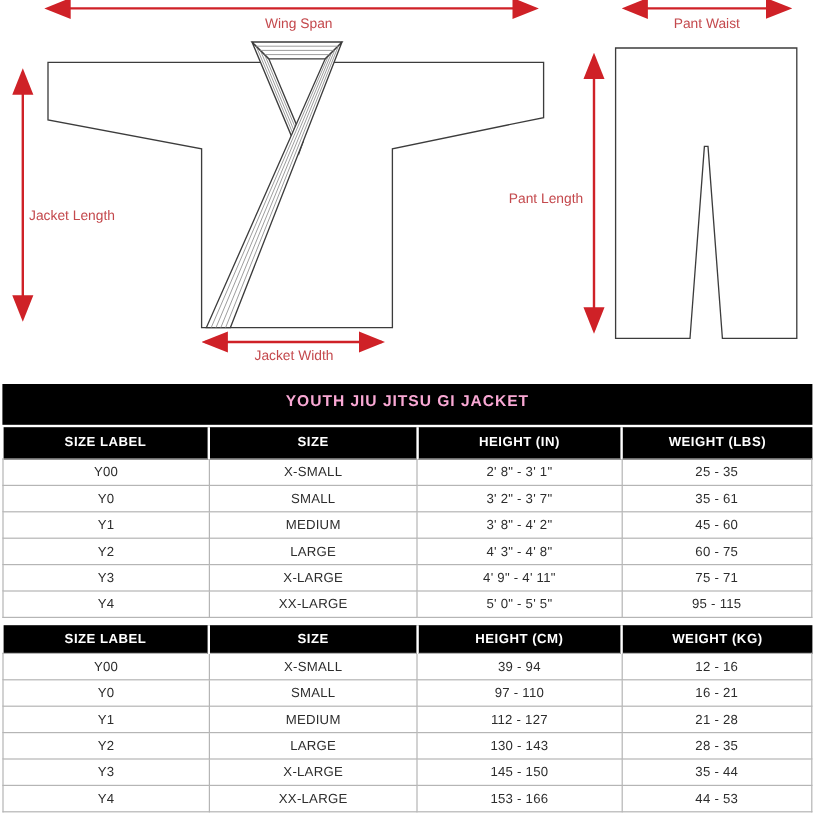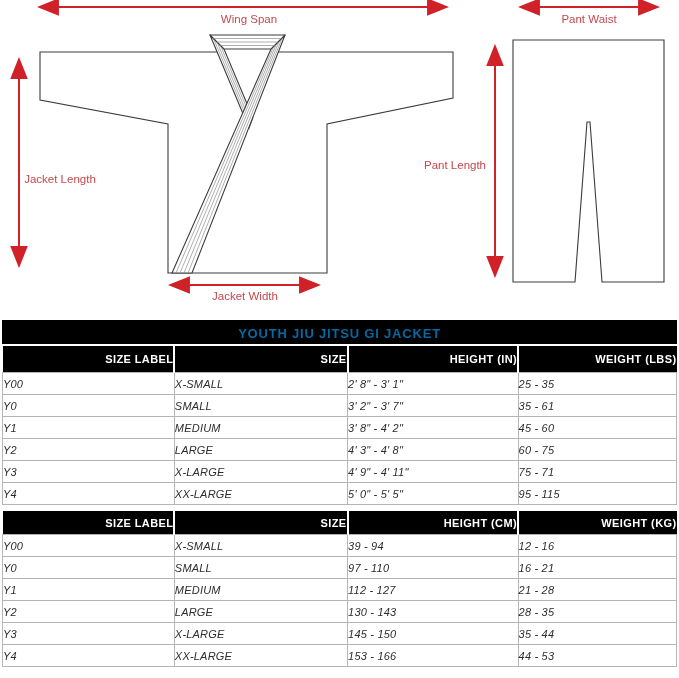--- a/index.html
+++ b/index.html
@@ -1,34 +1,34 @@
 <!DOCTYPE html>
 <html><head>
 <meta charset="utf-8">
 <style>
   html,body{margin:0;padding:0;background:#fff;}
   body{width:679px;height:678px;font-family:"Liberation Sans",sans-serif;overflow:hidden;}
   .diagram{display:block;width:679px;height:318px;}
   .diagram text{font-family:"Liberation Sans",sans-serif;font-size:11.5px;fill:#c4494d;}
   .tables{margin:0 2px;}
   .tbl-title{
-    margin-top:2px;height:24px;line-height:28px;background:#000;color:#0369a1;
+    margin-top:2px;height:34px;line-height:28px;background:#000;color:#f9a8d4;
     text-align:center;font-weight:bold;font-size:13px;letter-spacing:.8px;
   }
   table.size-table{
     border-collapse:collapse;table-layout:fixed;width:675px;margin-top:2px;
   }
   table.size-table th{
     background:#000;color:#fff;font-size:11px;font-weight:bold;
-    height:26px;letter-spacing:.4px;padding:0;text-align:right;
+    height:26px;letter-spacing:.4px;padding:0;
   }
   table.size-table th + th{border-left:2px solid #fff;}
   table.size-table td{
-    border:1px solid #b5b5b5;height:21px;padding:0;
-    font-size:11px;color:#2d2d2d;letter-spacing:.2px;font-style:italic;
+    border:1px solid #b5b5b5;height:21px;padding:0;text-align:center;
+    font-size:11px;color:#2d2d2d;letter-spacing:.2px;
   }
   table.size-table.metric{margin-top:6px;}
   table.size-table.metric th{height:23px;}
 </style>
 </head>
 <body>
 
 <div>
 
   <svg class="diagram" viewBox="0 0 679 318">

